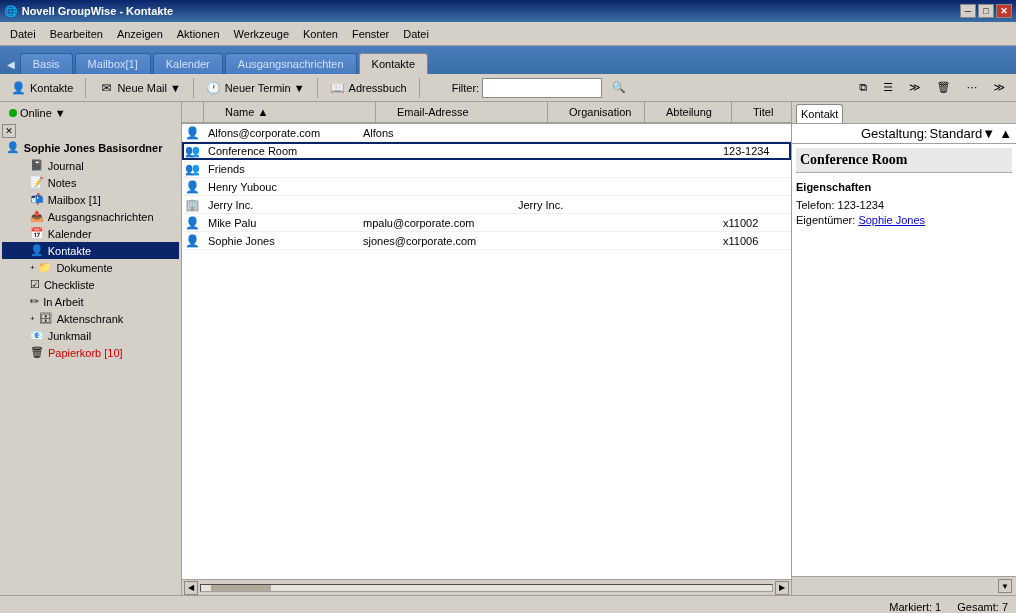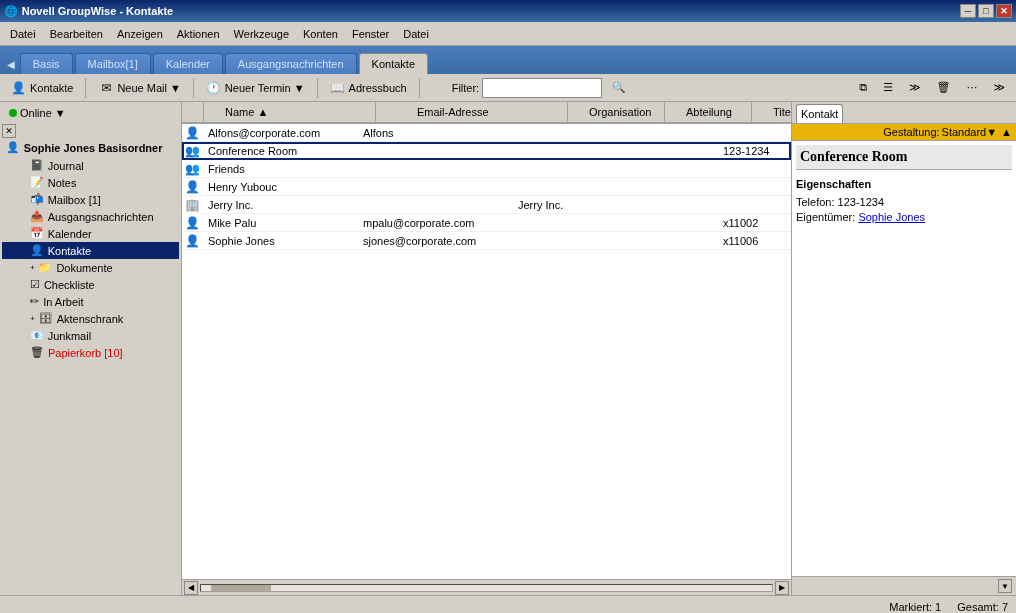--- a/index.html
+++ b/index.html
@@ -147,21 +147,21 @@
       display: flex; align-items: center; justify-content: space-between;
       padding: 0 4px;
       border-right: 1px solid #a0a0a0;
       height: 22px;
       cursor: pointer;
       font-size: 11px;
       user-select: none;
     }
     .col-icon { width: 22px; min-width: 22px; }
     .col-name { width: 155px; min-width: 155px; }
-    .col-email { width: 155px; min-width: 155px; margin-left: 20px; }
+    .col-email { width: 155px; min-width: 155px; }
     .col-org { width: 80px; min-width: 80px; }
     .col-dept { width: 70px; min-width: 70px; }
     .col-title { width: 55px; min-width: 55px; }
     .col-phone { width: 85px; min-width: 85px; }
 
     #contact-list { flex: 1; overflow-y: auto; overflow-x: hidden; }
     .contact-row {
       display: flex; align-items: center;
       height: 18px;
       border-bottom: 1px solid #f0f0f0;
@@ -213,23 +213,23 @@
       border-bottom: none;
       border-radius: 3px 3px 0 0;
       font-size: 11px;
       cursor: pointer;
     }
     #contact-panel-toolbar {
       display: flex;
       align-items: center;
       justify-content: flex-end;
       padding: 2px 4px;
-      background: #eab308;
+      background: #ffffff;
       border-bottom: 1px solid #a0a0a0;
-      font-size: 11px;
+      font-size: 13px;
       text-align: right;
     }
     #contact-panel-content {
       background: white;
       flex: 1;
       overflow-y: auto;
       padding: 4px;
     }
     .contact-name-large {
       font-size: 14px;

